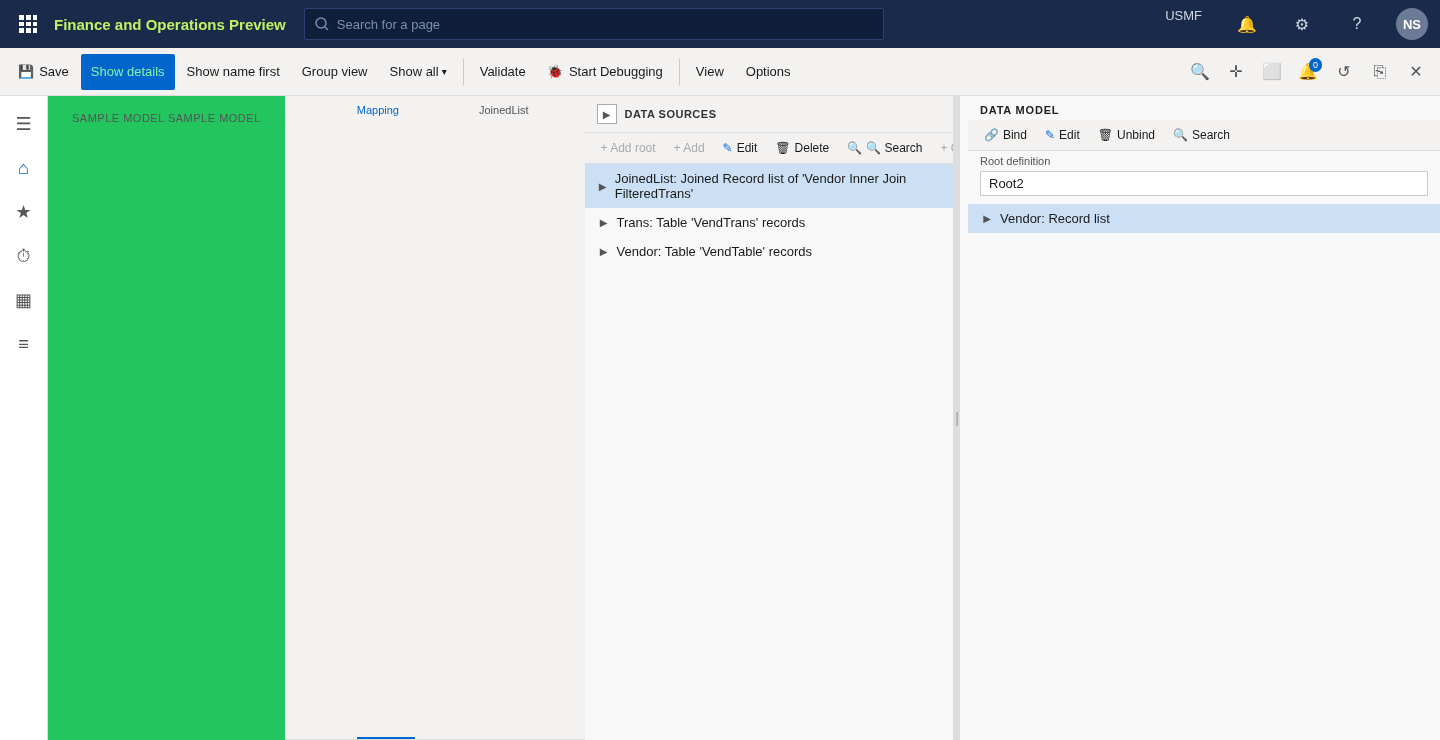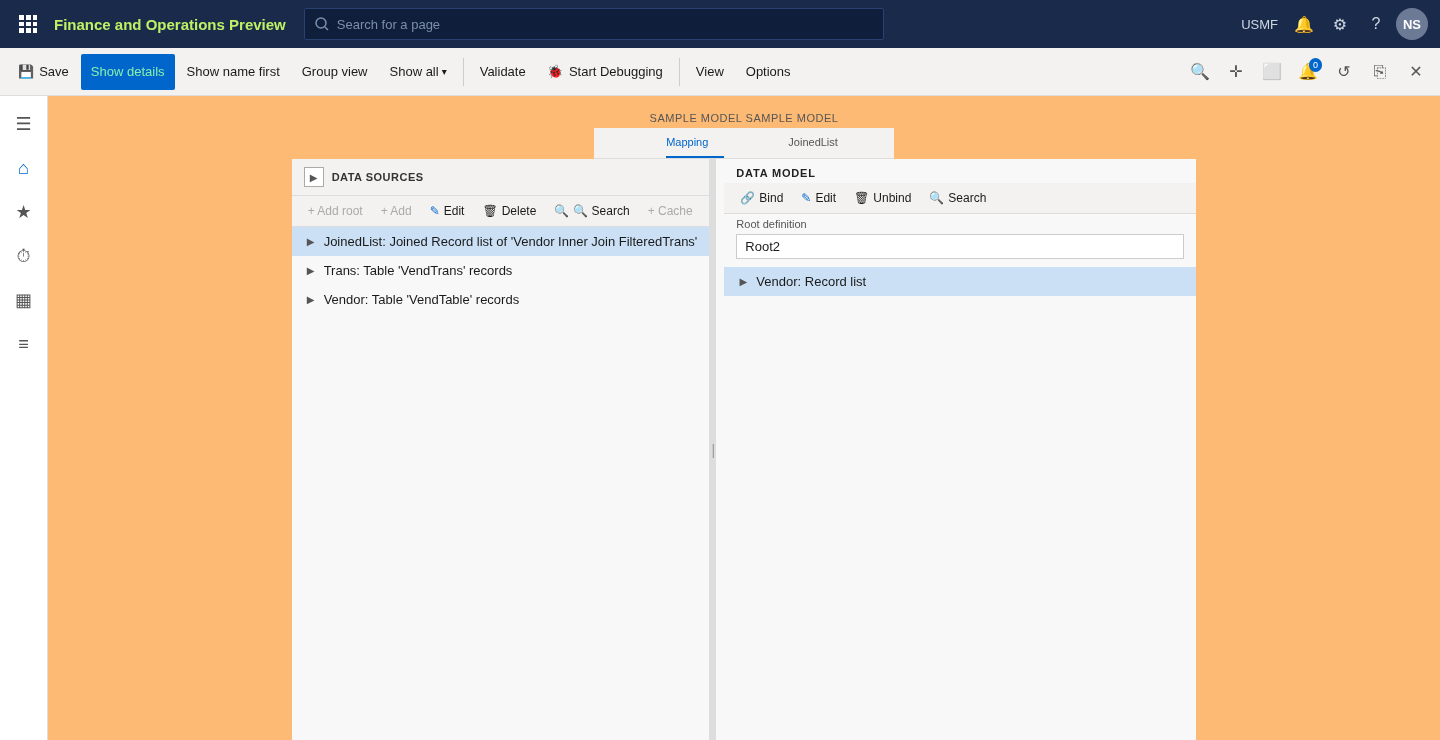--- a/index.html
+++ b/index.html
@@ -38,22 +38,22 @@
       border: none;
       outline: none;
       color: #aab8cc;
       font-size: 13px;
       flex: 1;
     }
     .search-bar input::placeholder { color: #7a90aa; }
     .top-nav-right {
       margin-left: auto;
       display: flex;
-      align-items: center;
-      gap: 4px;
+      align-items: flex-start;
+      gap: 23px;
       color: #fff;
     }
     .top-nav-right span {
       font-size: 13px;
       color: #cdd6e0;
       margin-right: 6px;
     }
     .nav-icon-btn {
       width: 32px; height: 32px;
       display: flex; align-items: center; justify-content: center;
@@ -132,23 +132,22 @@
       cursor: pointer;
       border-radius: 2px;
     }
     .sidebar-icon.active { color: #0066cc; }
 
     
     .content-area {
       flex: 1;
       overflow: hidden;
       display: flex;
-      flex-direction: column;
-      background: #fdba74;
-      align-items: center;
+      flex-direction: row;
+      background: #22c55e;
     }
 
     
     .page-header {
       padding: 16px 24px 0;
     }
     .breadcrumb {
       font-size: 11px;
       color: #555;
       text-transform: uppercase;

